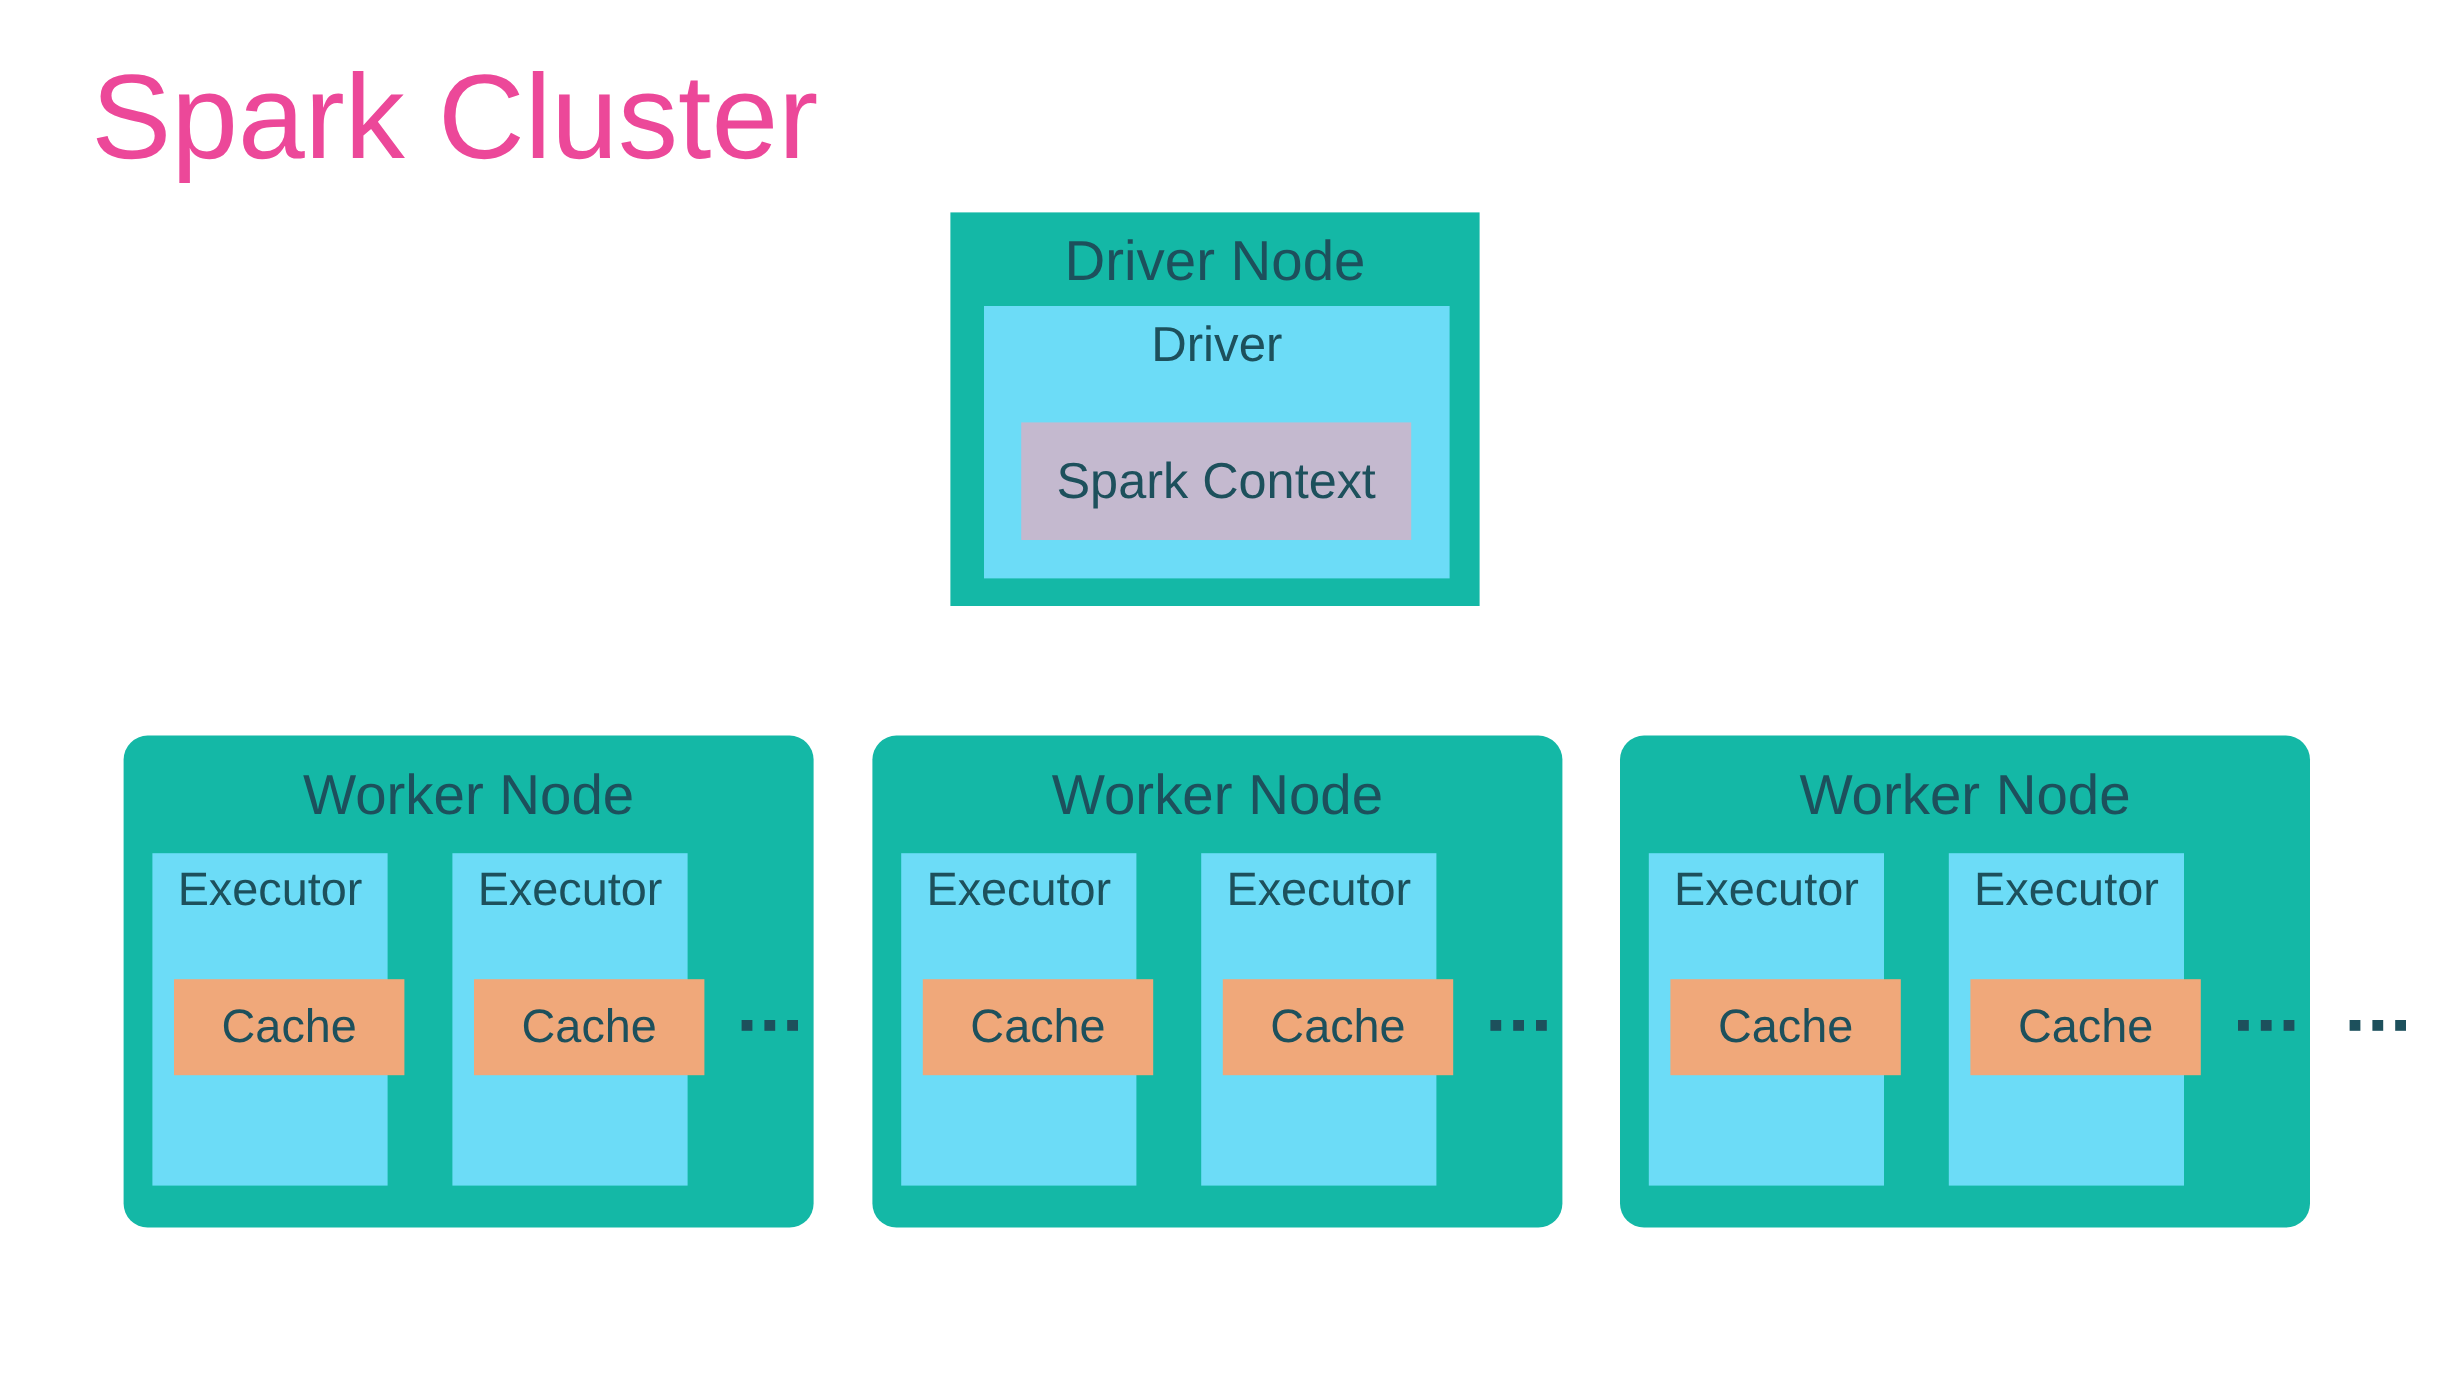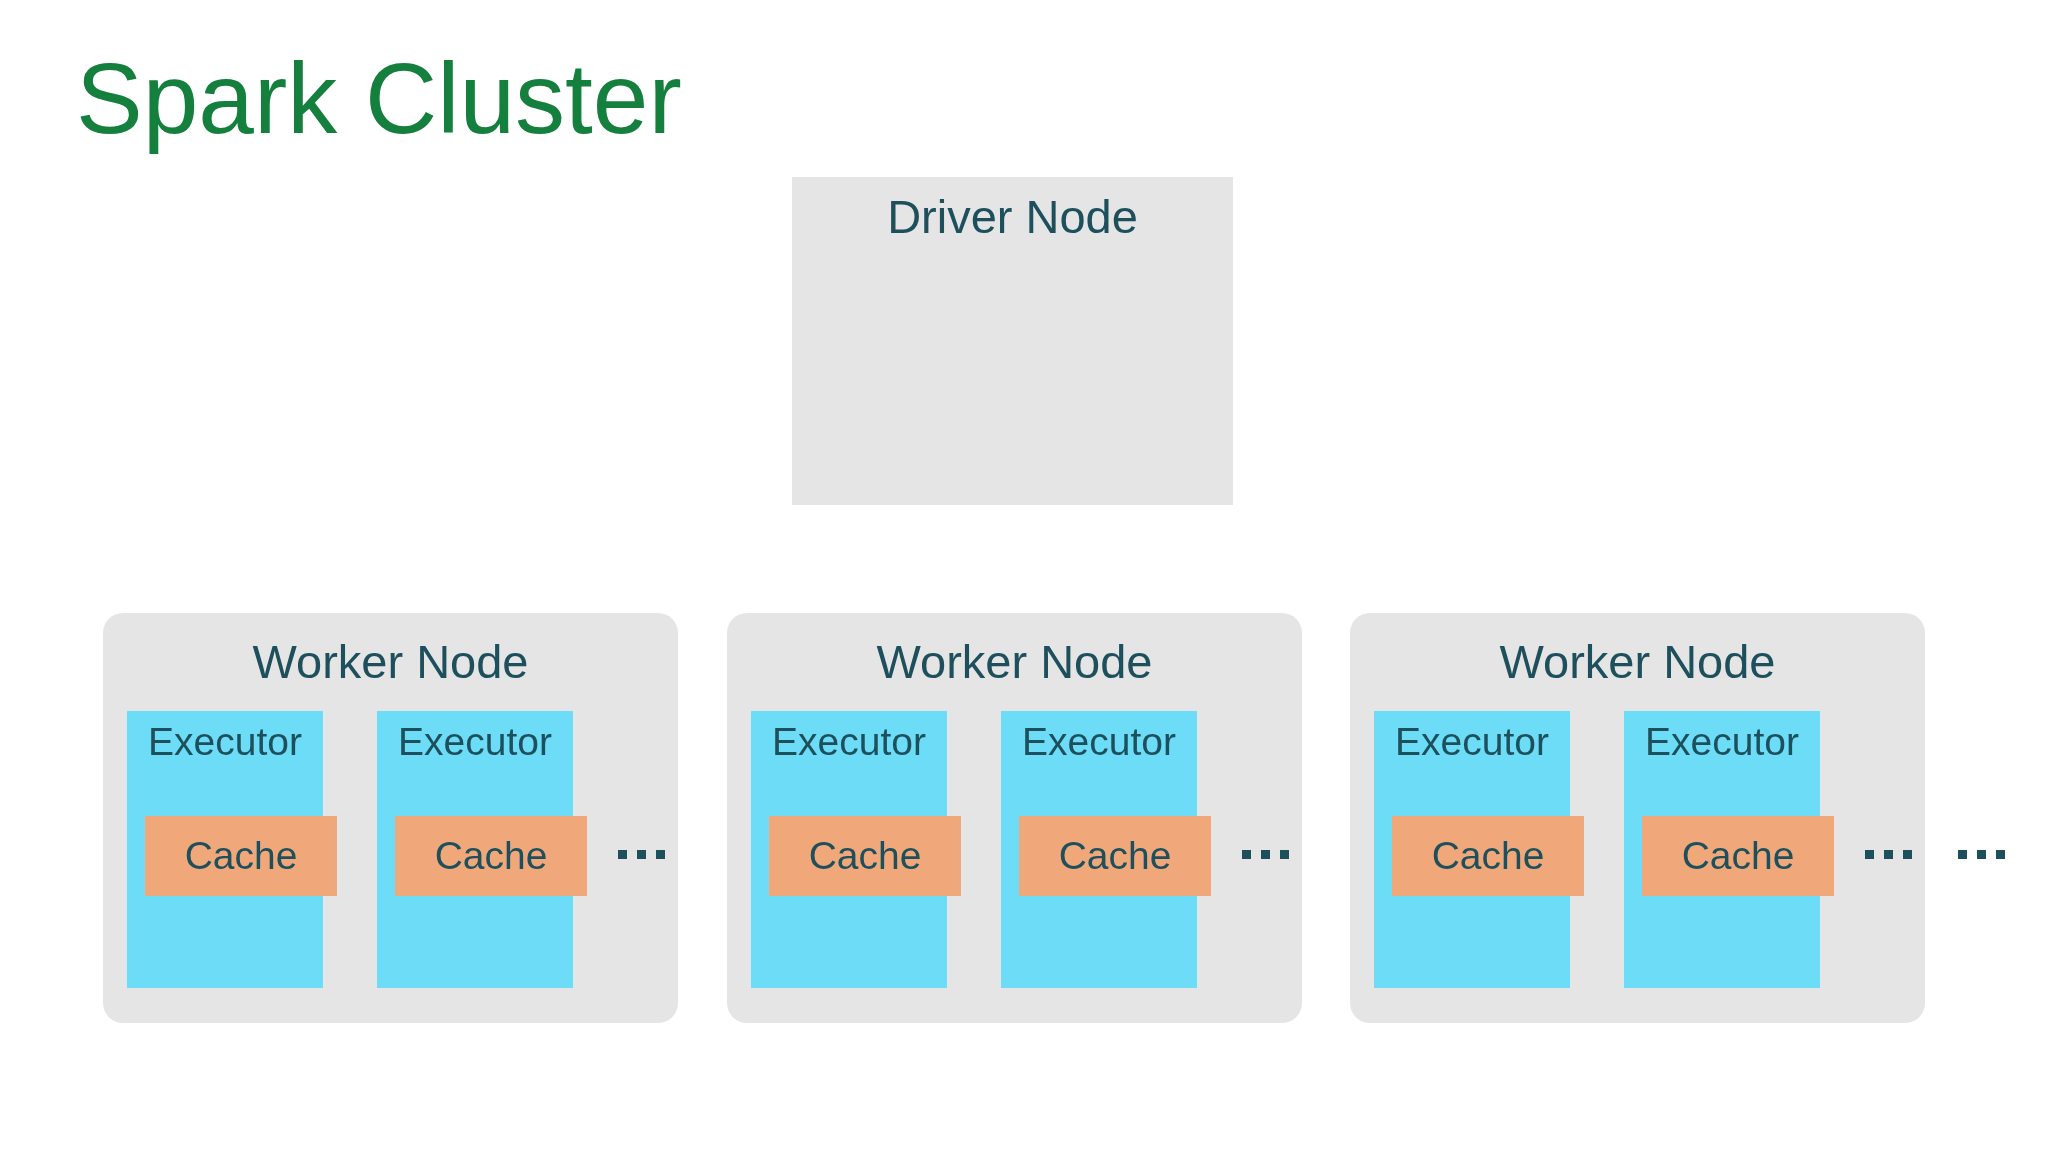--- a/index.html
+++ b/index.html
@@ -12,27 +12,27 @@
     font-family: "Liberation Sans", sans-serif;
   }
   .slide-title {
     position: absolute;
     left: 76px;
     top: 38px;
     margin: 0;
     font-size: 100px;
     line-height: 1.2;
     font-weight: 400;
-    color: #15803d;
+    color: #ec4899;
     letter-spacing: 0px;
     white-space: nowrap;
   }
   .node {
     position: absolute;
-    background: #e5e5e5;
+    background: #14b8a6;
   }
   .node-title {
     display: flex;
     align-items: center;
     justify-content: center;
     color: #1d505c;
     white-space: nowrap;
   }
   
   .driver-node {
@@ -145,20 +145,24 @@
 </style>
 </head>
 <body>
 
 <div class="stage">
 
   <h1 class="slide-title">Spark Cluster</h1>
 
   <section class="node driver-node">
     <div class="node-title">Driver Node</div>
+    <div class="driver-process">
+      <div class="process-title">Driver</div>
+      <div class="spark-context">Spark Context</div>
+    </div>
   </section>
 
   <section class="node worker-node pos-0">
     <div class="node-title">Worker Node</div>
     <div class="executor exec-0">
       <div class="process-title">Executor</div>
       <div class="cache">Cache</div>
     </div>
     <div class="executor exec-1">
       <div class="process-title">Executor</div>

